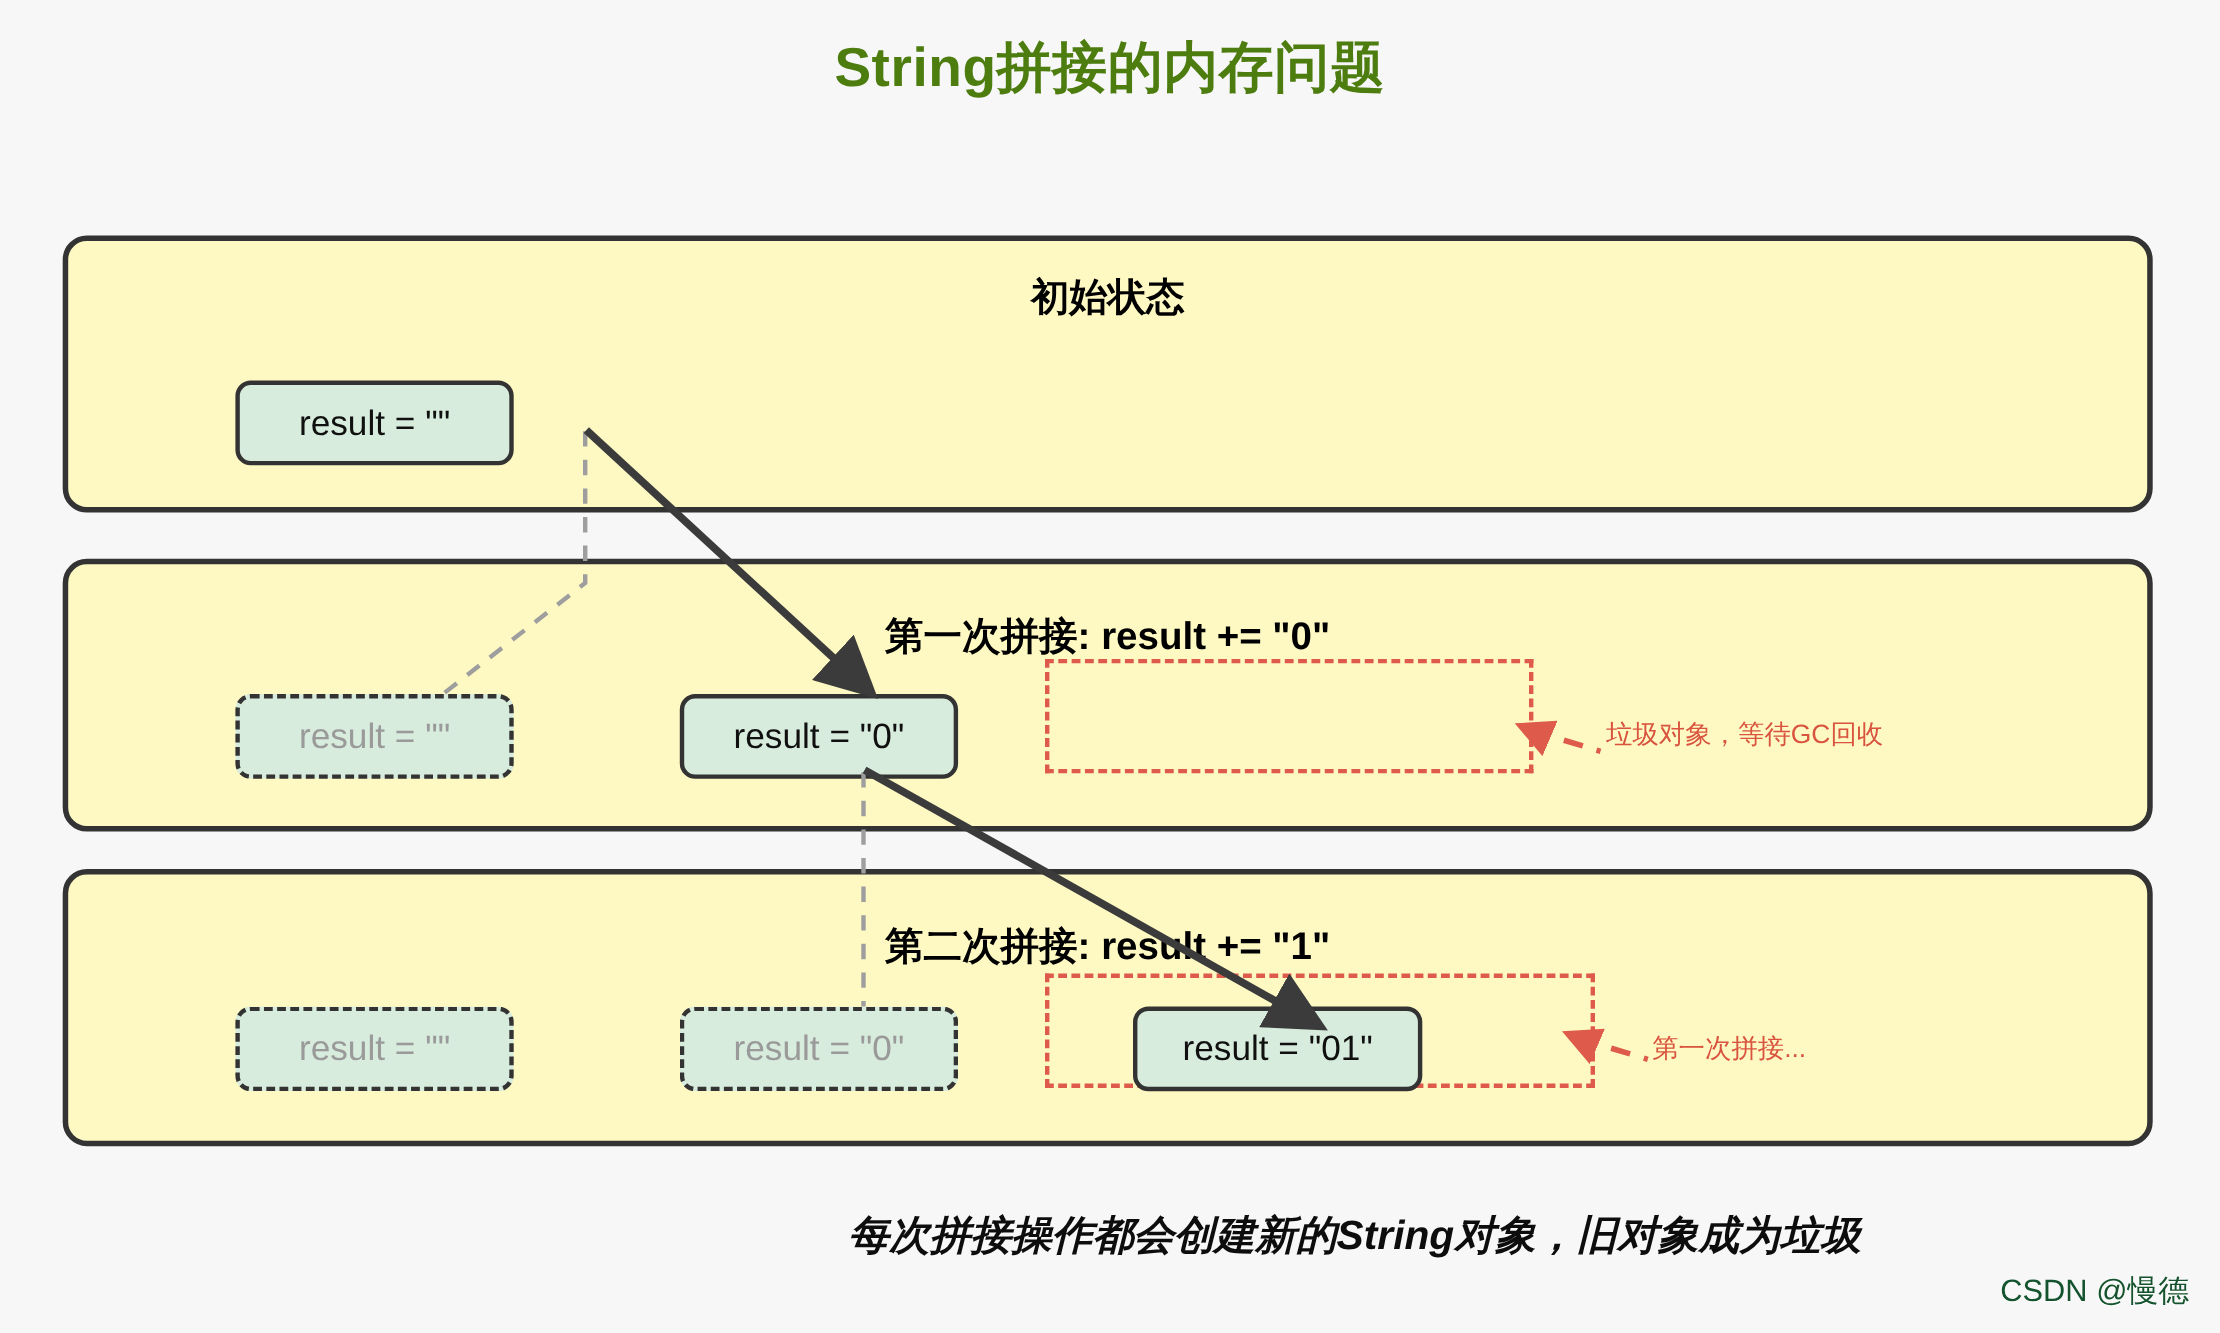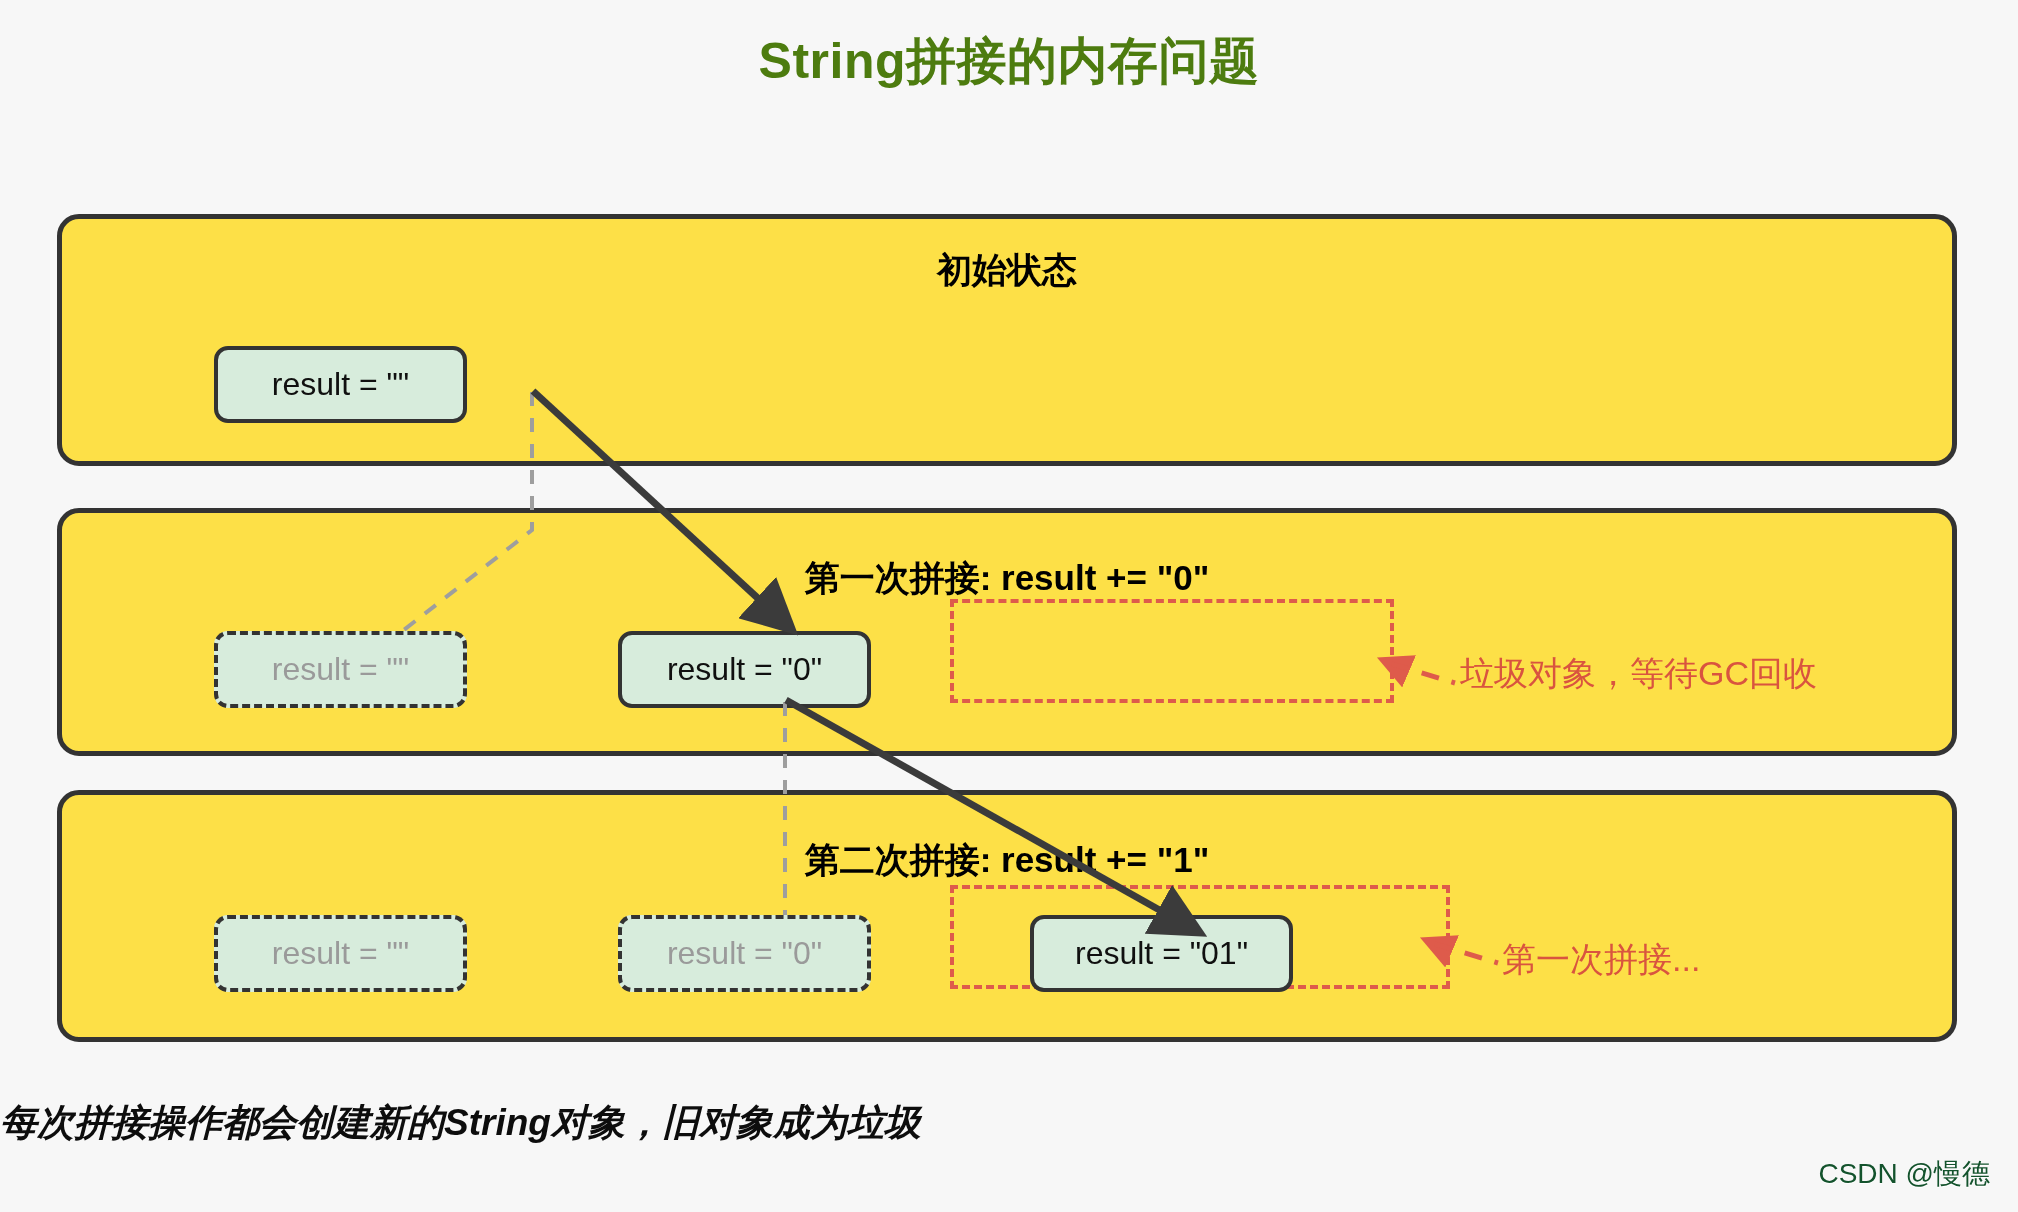--- a/index.html
+++ b/index.html
@@ -13,21 +13,21 @@
 
   .title{
     position:absolute;left:0;top:28px;width:2018px;
     text-align:center;
     font-size:50px;font-weight:bold;color:#4d7c0f;
     letter-spacing:0.5px;
   }
 
   .panel{
     position:absolute;
-    background:#fde047;
+    background:#fef9c3;
     border:5px solid #333333;
     border-radius:22px;
     box-sizing:border-box;
   }
   #panel-0{left:57px;top:214px;width:1900px;height:252px;}
   #panel-1{left:57px;top:508px;width:1900px;height:248px;}
   #panel-2{left:57px;top:790px;width:1900px;height:252px;}
 
   .panel-title{
     position:absolute;left:0;width:100%;
@@ -58,27 +58,27 @@
 
   
   .garbage-region{
     position:absolute;
     box-sizing:border-box;
     border:4px dashed #de5b4b;
     background:transparent;
   }
   .garbage-label{
     position:absolute;
-    font-size:34px;color:#d9543f;
+    font-size:24px;color:#d9543f;
     white-space:nowrap;
   }
 
   .caption{
     position:absolute;left:0;top:1098px;width:1692px;
-    text-align:left;
+    text-align:right;
     font-size:37px;font-style:italic;font-weight:bold;color:#0d0d0d;
     white-space:nowrap;
   }
 
   .watermark{
     position:absolute;right:28px;top:1155px;
     font-size:28px;color:#14532d;
     white-space:nowrap;
     text-shadow:0 1px 0 #fff;
   }

